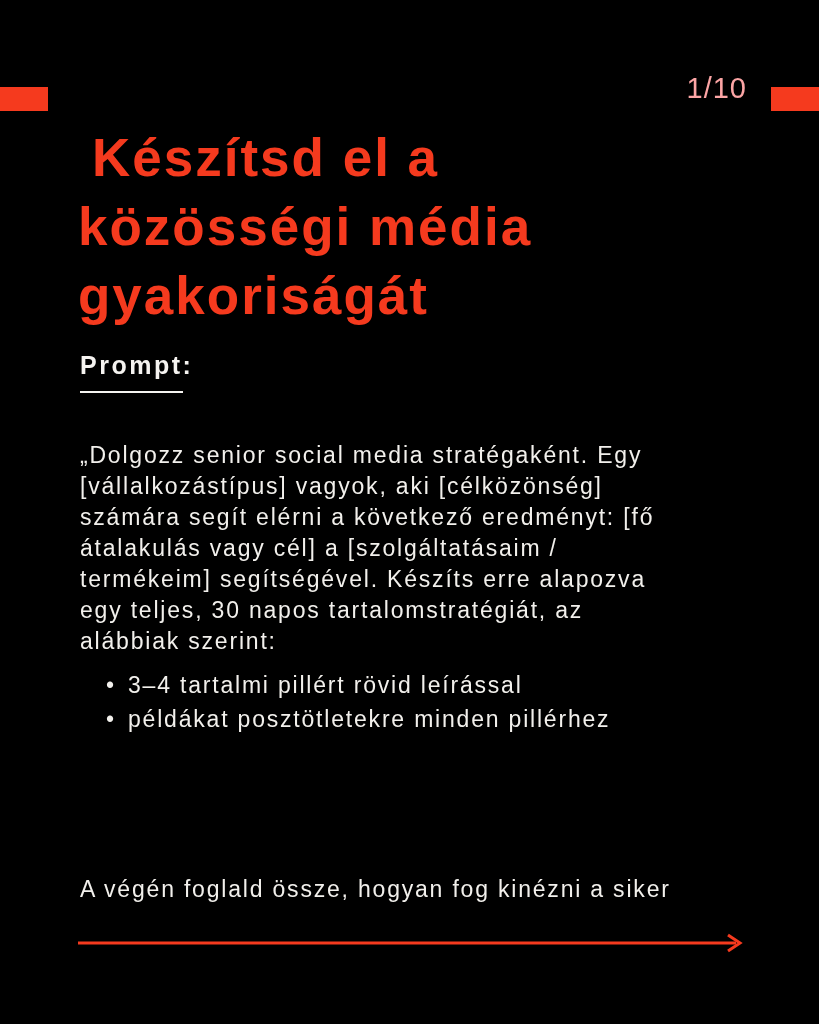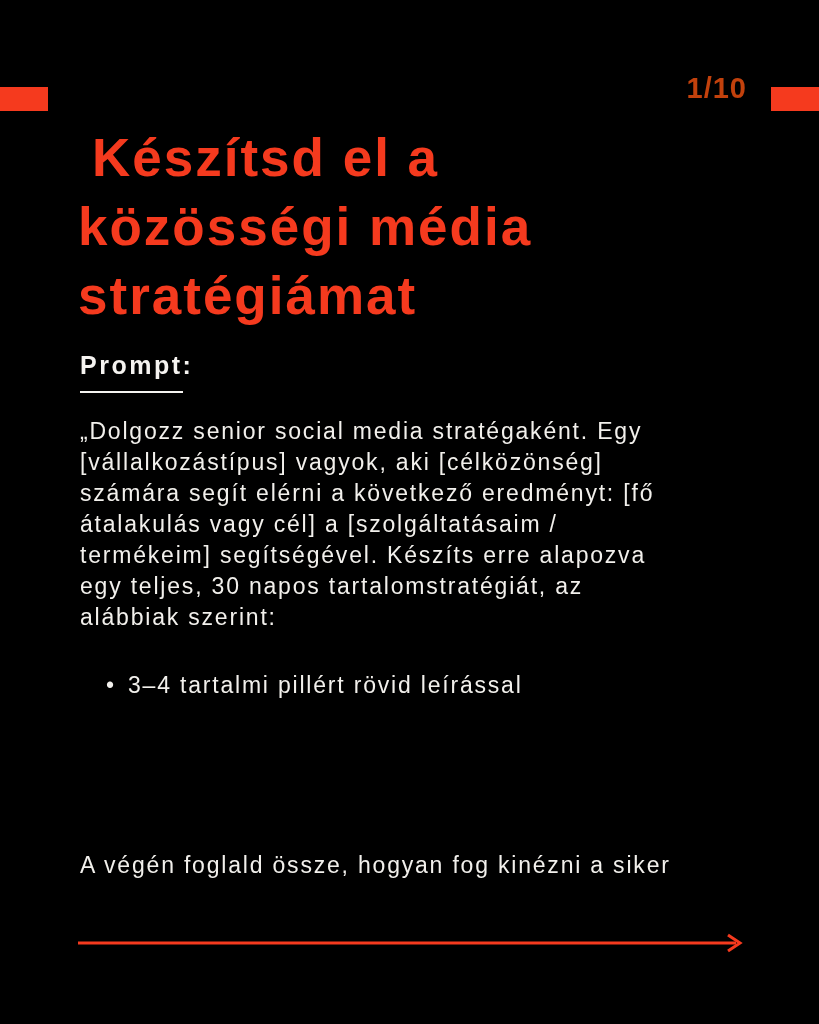--- a/index.html
+++ b/index.html
@@ -17,23 +17,23 @@
     width: 48px;
     height: 24px;
     background: #f53a1e;
   }
   .accent-bar.left  { left: 0; }
   .accent-bar.right { right: 0; }
   .page-indicator {
     position: absolute;
     top: 72px;
     right: 72px;
-    color: #c2410c;
+    color: #fca5a5;
     font-size: 29px;
-    font-weight: 700;
+    font-weight: 400;
     letter-spacing: 1px;
   }
   .title {
     position: absolute;
     left: 78px;
     top: 123px;
     color: #f53a1e;
     font-size: 53px;
     font-weight: 800;
     line-height: 69px;
@@ -55,20 +55,21 @@
     padding-bottom: 12px;
   }
   .body-copy {
     position: absolute;
     left: 80px;
     color: #f2f0ec;
     font-size: 23px;
     font-weight: 400;
     line-height: 31px;
     letter-spacing: 1.8px;
+    margin-top: 24px;
   }
   .body-copy .line { white-space: nowrap; }
   .paragraph-1 { top: 416px; }
   .closing     { top: 850px; }
   .bullet-list {
     position: absolute;
     left: 80px;
     top: 662px;
     margin: 8px;
     padding: 0;
@@ -105,41 +106,44 @@
 <div class="canvas">
 
   <div class="accent-bar left"></div>
   <div class="accent-bar right"></div>
 
   <div class="page-indicator">1/10</div>
 
   <h1 class="title" style="margin:0;">
     <div class="line-1">Készítsd el a</div>
     <div class="line-2">közösségi média</div>
-    <div class="line-3">stratégiámat</div>
+    <div class="line-3">gyakoriságát</div>
   </h1>
 
   <div class="prompt-label">
     <span class="underlined">Prompt</span><span>:</span>
   </div>
 
   <div class="body-copy paragraph-1">
     <div class="line">„Dolgozz senior social media stratégaként. Egy</div>
     <div class="line">[vállalkozástípus] vagyok, aki [célközönség]</div>
     <div class="line">számára segít elérni a következő eredményt: [fő</div>
     <div class="line">átalakulás vagy cél] a [szolgáltatásaim /</div>
     <div class="line">termékeim] segítségével. Készíts erre alapozva</div>
     <div class="line">egy teljes, 30 napos tartalomstratégiát, az</div>
     <div class="line">alábbiak szerint:</div>
   </div>
 
   <ul class="bullet-list">
     <li>
       <span>3–4 tartalmi pillért rövid leírással</span>
     </li>
+    <li>
+      <span>példákat posztötletekre minden pillérhez</span>
+    </li>
   </ul>
 
   <div class="body-copy closing">
     <div class="line">A végén foglald össze, hogyan fog kinézni a siker</div>
   </div>
 
   <svg class="arrow" viewBox="0 0 670 24" xmlns="http://www.w3.org/2000/svg">
     <line x1="2" y1="12" x2="660" y2="12" stroke="#f53a1e" stroke-width="3"></line>
     <path d="M652 4 L664 12 L652 20" fill="none" stroke="#f53a1e" stroke-width="3" stroke-linejoin="miter"></path>
   </svg>

